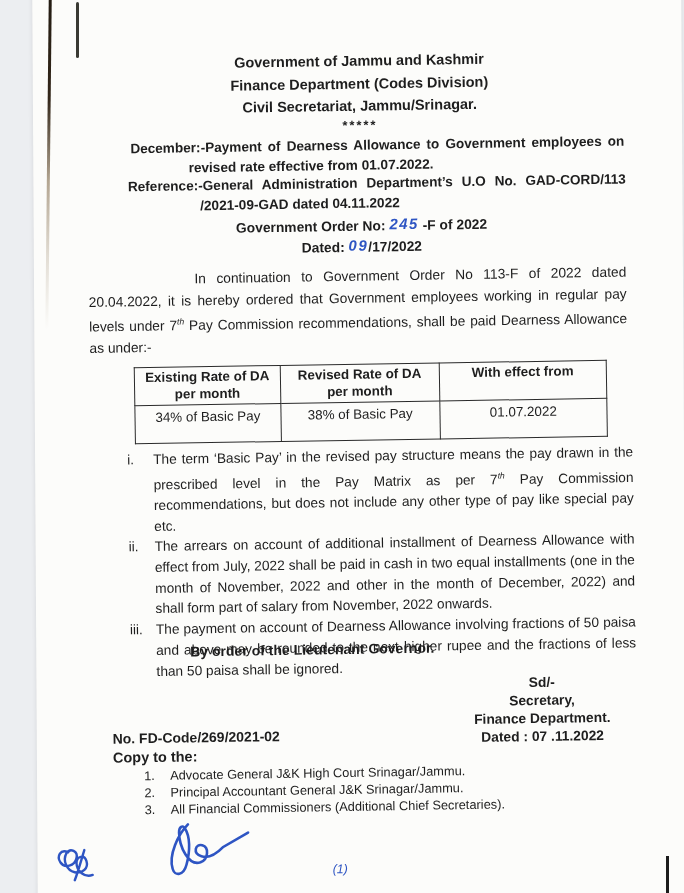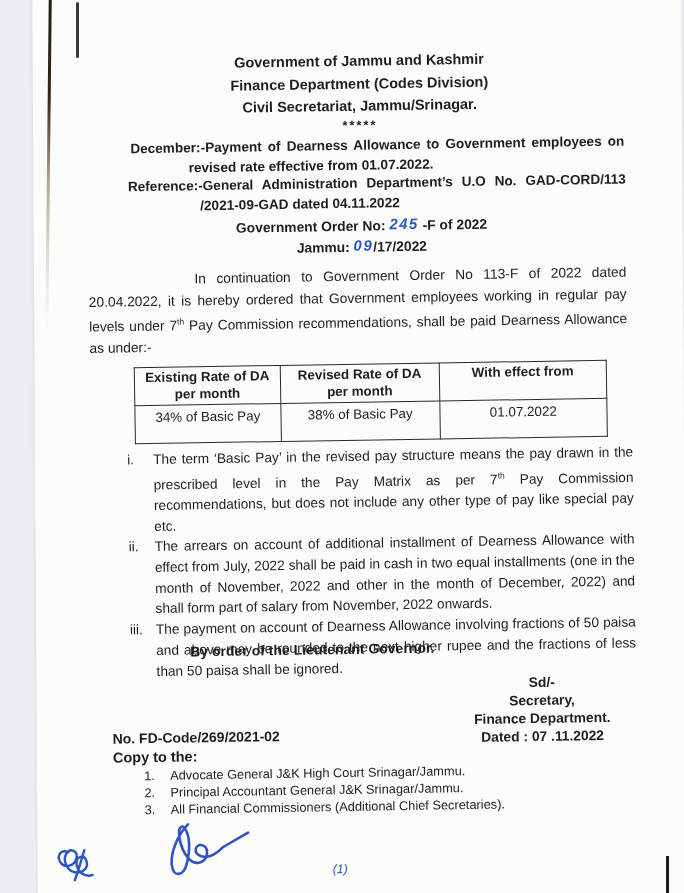--- a/index.html
+++ b/index.html
@@ -63,21 +63,21 @@
   .da-table th { font-weight:bold; text-align:center; padding:1px 6px 2px; line-height:17px; vertical-align:top; }
   .da-table td { text-align:center; vertical-align:top; padding:4px 4px 18px; }
   .col1 { width:143px; } .col2 { width:158px; } .col3 { width:166px; }
 
   .clauses { position:absolute; left:127px; top:447px; width:506px;
     font-size:13.7px; line-height:20.7px; }
   .clause { display:flex; }
   .cnum { width:26px; flex:none; }
   .ctext { flex:1; text-align:justify; }
 
-  sup { font-size:0.62em; }
+  sup { font-size:0.62em;font-style:italic; }
 
   .by-order { position:absolute; left:187px; top:641px; font-weight:bold; font-size:14px; }
 
   .sig-block { position:absolute; left:452px; top:677px; width:172px;
     font-weight:bold; font-size:13.8px; line-height:18px; text-align:center; }
 
   .file-no { position:absolute; left:108px; top:727px; font-weight:bold; font-size:14px; }
   .copy-to { position:absolute; left:108px; top:746px; font-weight:bold; font-size:14.5px; }
   .copies { position:absolute; left:139px; top:765px; font-size:12.8px; line-height:16.8px; }
   .copy-item { display:flex; }
@@ -111,21 +111,21 @@
     <div class="subject">
       <p><span>December:-</span><span>Payment of Dearness Allowance to Government employees on revised rate effective from 01.07.2022.</span></p>
     </div>
 
     <div class="reference">
       <p><span>Reference:-</span><span>General Administration Department’s U.O No. GAD-CORD/113 /2021-09-GAD dated 04.11.2022</span></p>
     </div>
 
     <div class="order-block">
       <p><span>Government Order No:</span> <span class="hand">245</span> <span>-F of 2022</span></p>
-      <p><span>Jammu:</span> <span class="hand">09</span><span>/17/2022</span></p>
+      <p><span>Dated:</span> <span class="hand">09</span><span>/17/2022</span></p>
     </div>
 
     <p class="body-para"><span>In continuation to Government Order No 113-F of 2022 dated 20.04.2022, it is hereby ordered that Government employees working in regular pay levels under 7</span><sup>th</sup><span> Pay Commission recommendations, shall be paid Dearness Allowance as under:-</span></p>
 
     <table class="da-table">
       <tbody>
           <tr>
         <th class="col1">Existing Rate of DA per month</th>
         <th class="col2">Revised Rate of DA per month</th>
         <th class="col3">With effect from</th>

